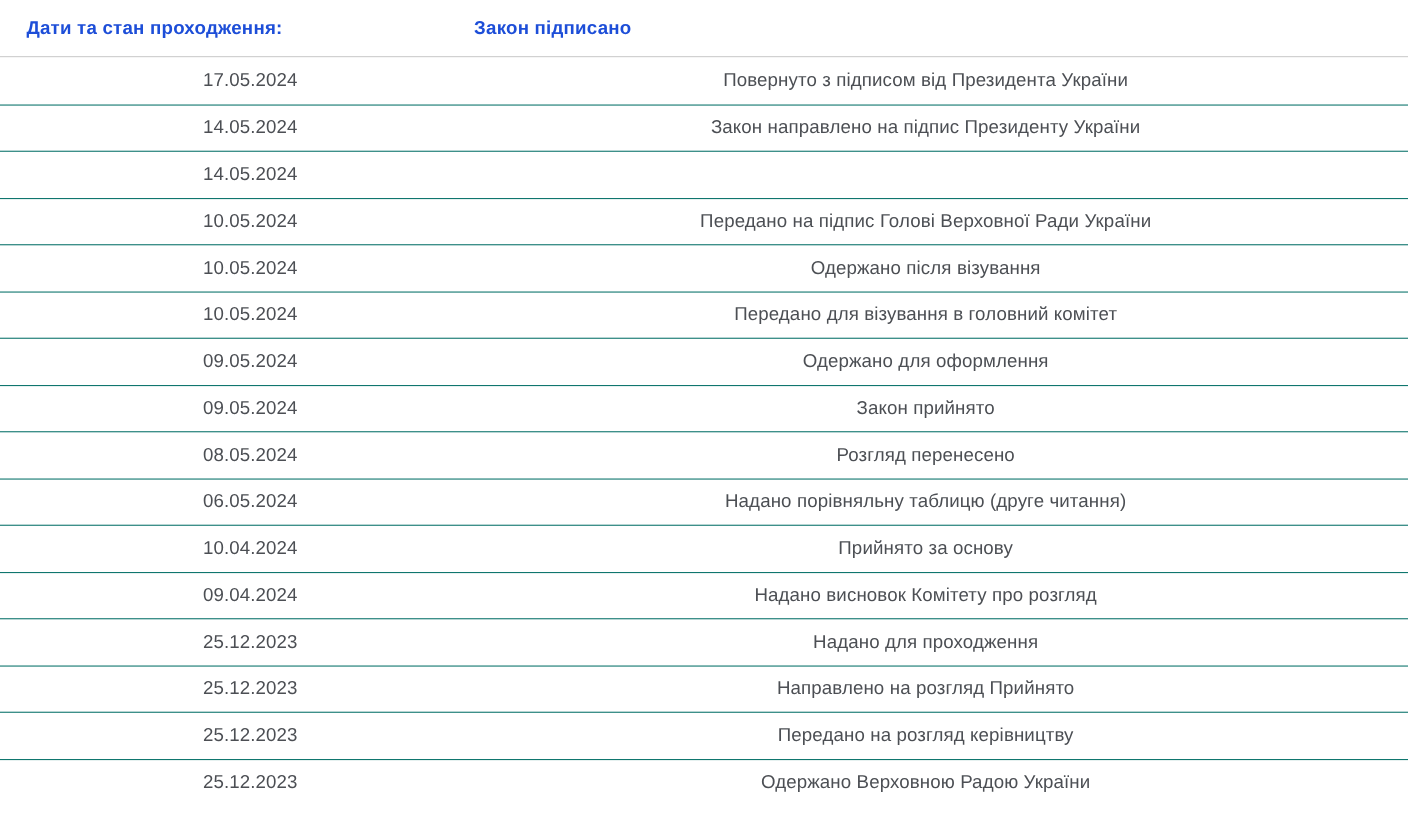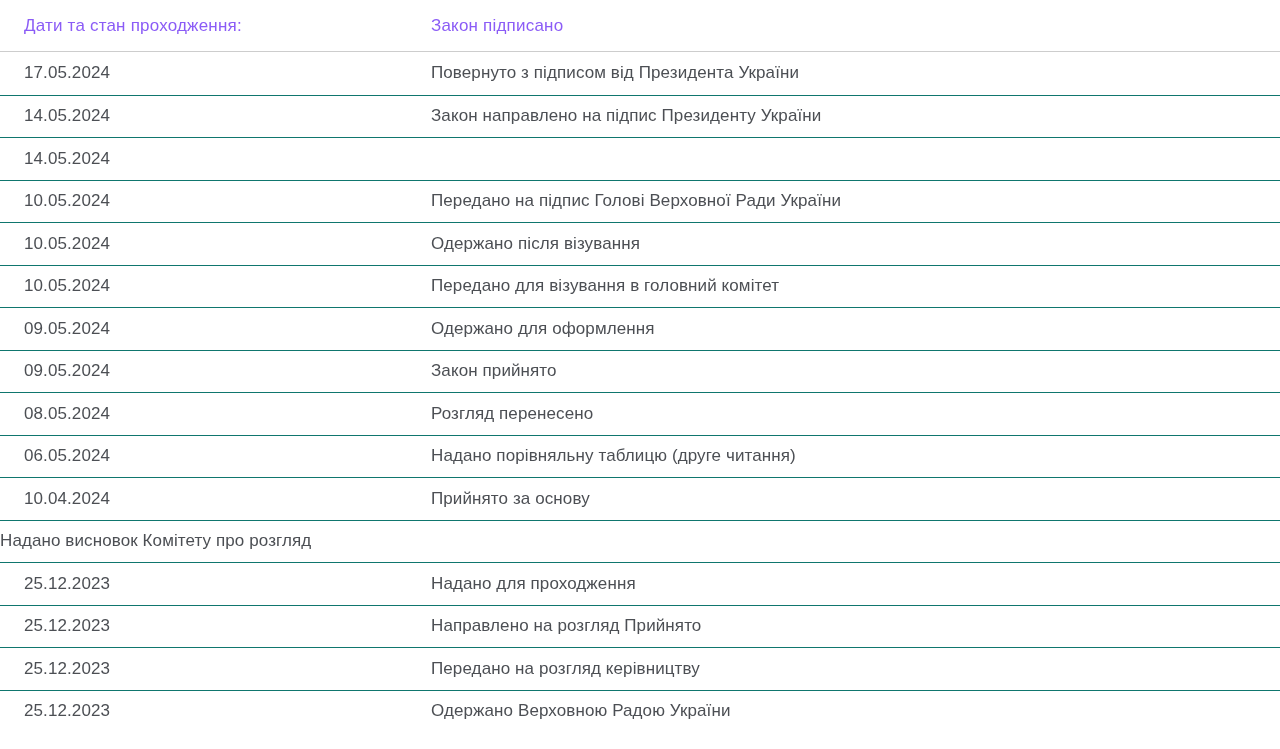--- a/index.html
+++ b/index.html
@@ -18,29 +18,30 @@
 
   .hrow {
     display: flex;
     height: 52px;
     align-items: center;
     border-bottom: 1px solid #cdcdcd;
   }
 
   .hcell {
     font-size: 17px;
-    font-weight: 400;
-    color: #8b5cf6;
+    font-weight: 700;
+    color: #1d4ed8;
     letter-spacing: 0.2px;
   }
 
   .row {
     display: flex;
     height: 42.5px;
     align-items: center;
+    text-align: center;
   }
 
   .row + .row {
     border-top: 1px solid #0f766e;
   }
 
   .col-date {
     flex: 0 0 431px;
     padding-left: 24px;
   }
@@ -105,20 +106,21 @@
       </div>
       <div class="row">
         <div class="cell col-date">06.05.2024</div>
         <div class="cell col-status">Надано порівняльну таблицю (друге читання)</div>
       </div>
       <div class="row">
         <div class="cell col-date">10.04.2024</div>
         <div class="cell col-status">Прийнято за основу</div>
       </div>
       <div class="row">
+        <div class="cell col-date">09.04.2024</div>
         <div class="cell col-status">Надано висновок Комітету про розгляд</div>
       </div>
       <div class="row">
         <div class="cell col-date">25.12.2023</div>
         <div class="cell col-status">Надано для проходження</div>
       </div>
       <div class="row">
         <div class="cell col-date">25.12.2023</div>
         <div class="cell col-status">Направлено на розгляд Прийнято</div>
       </div>

